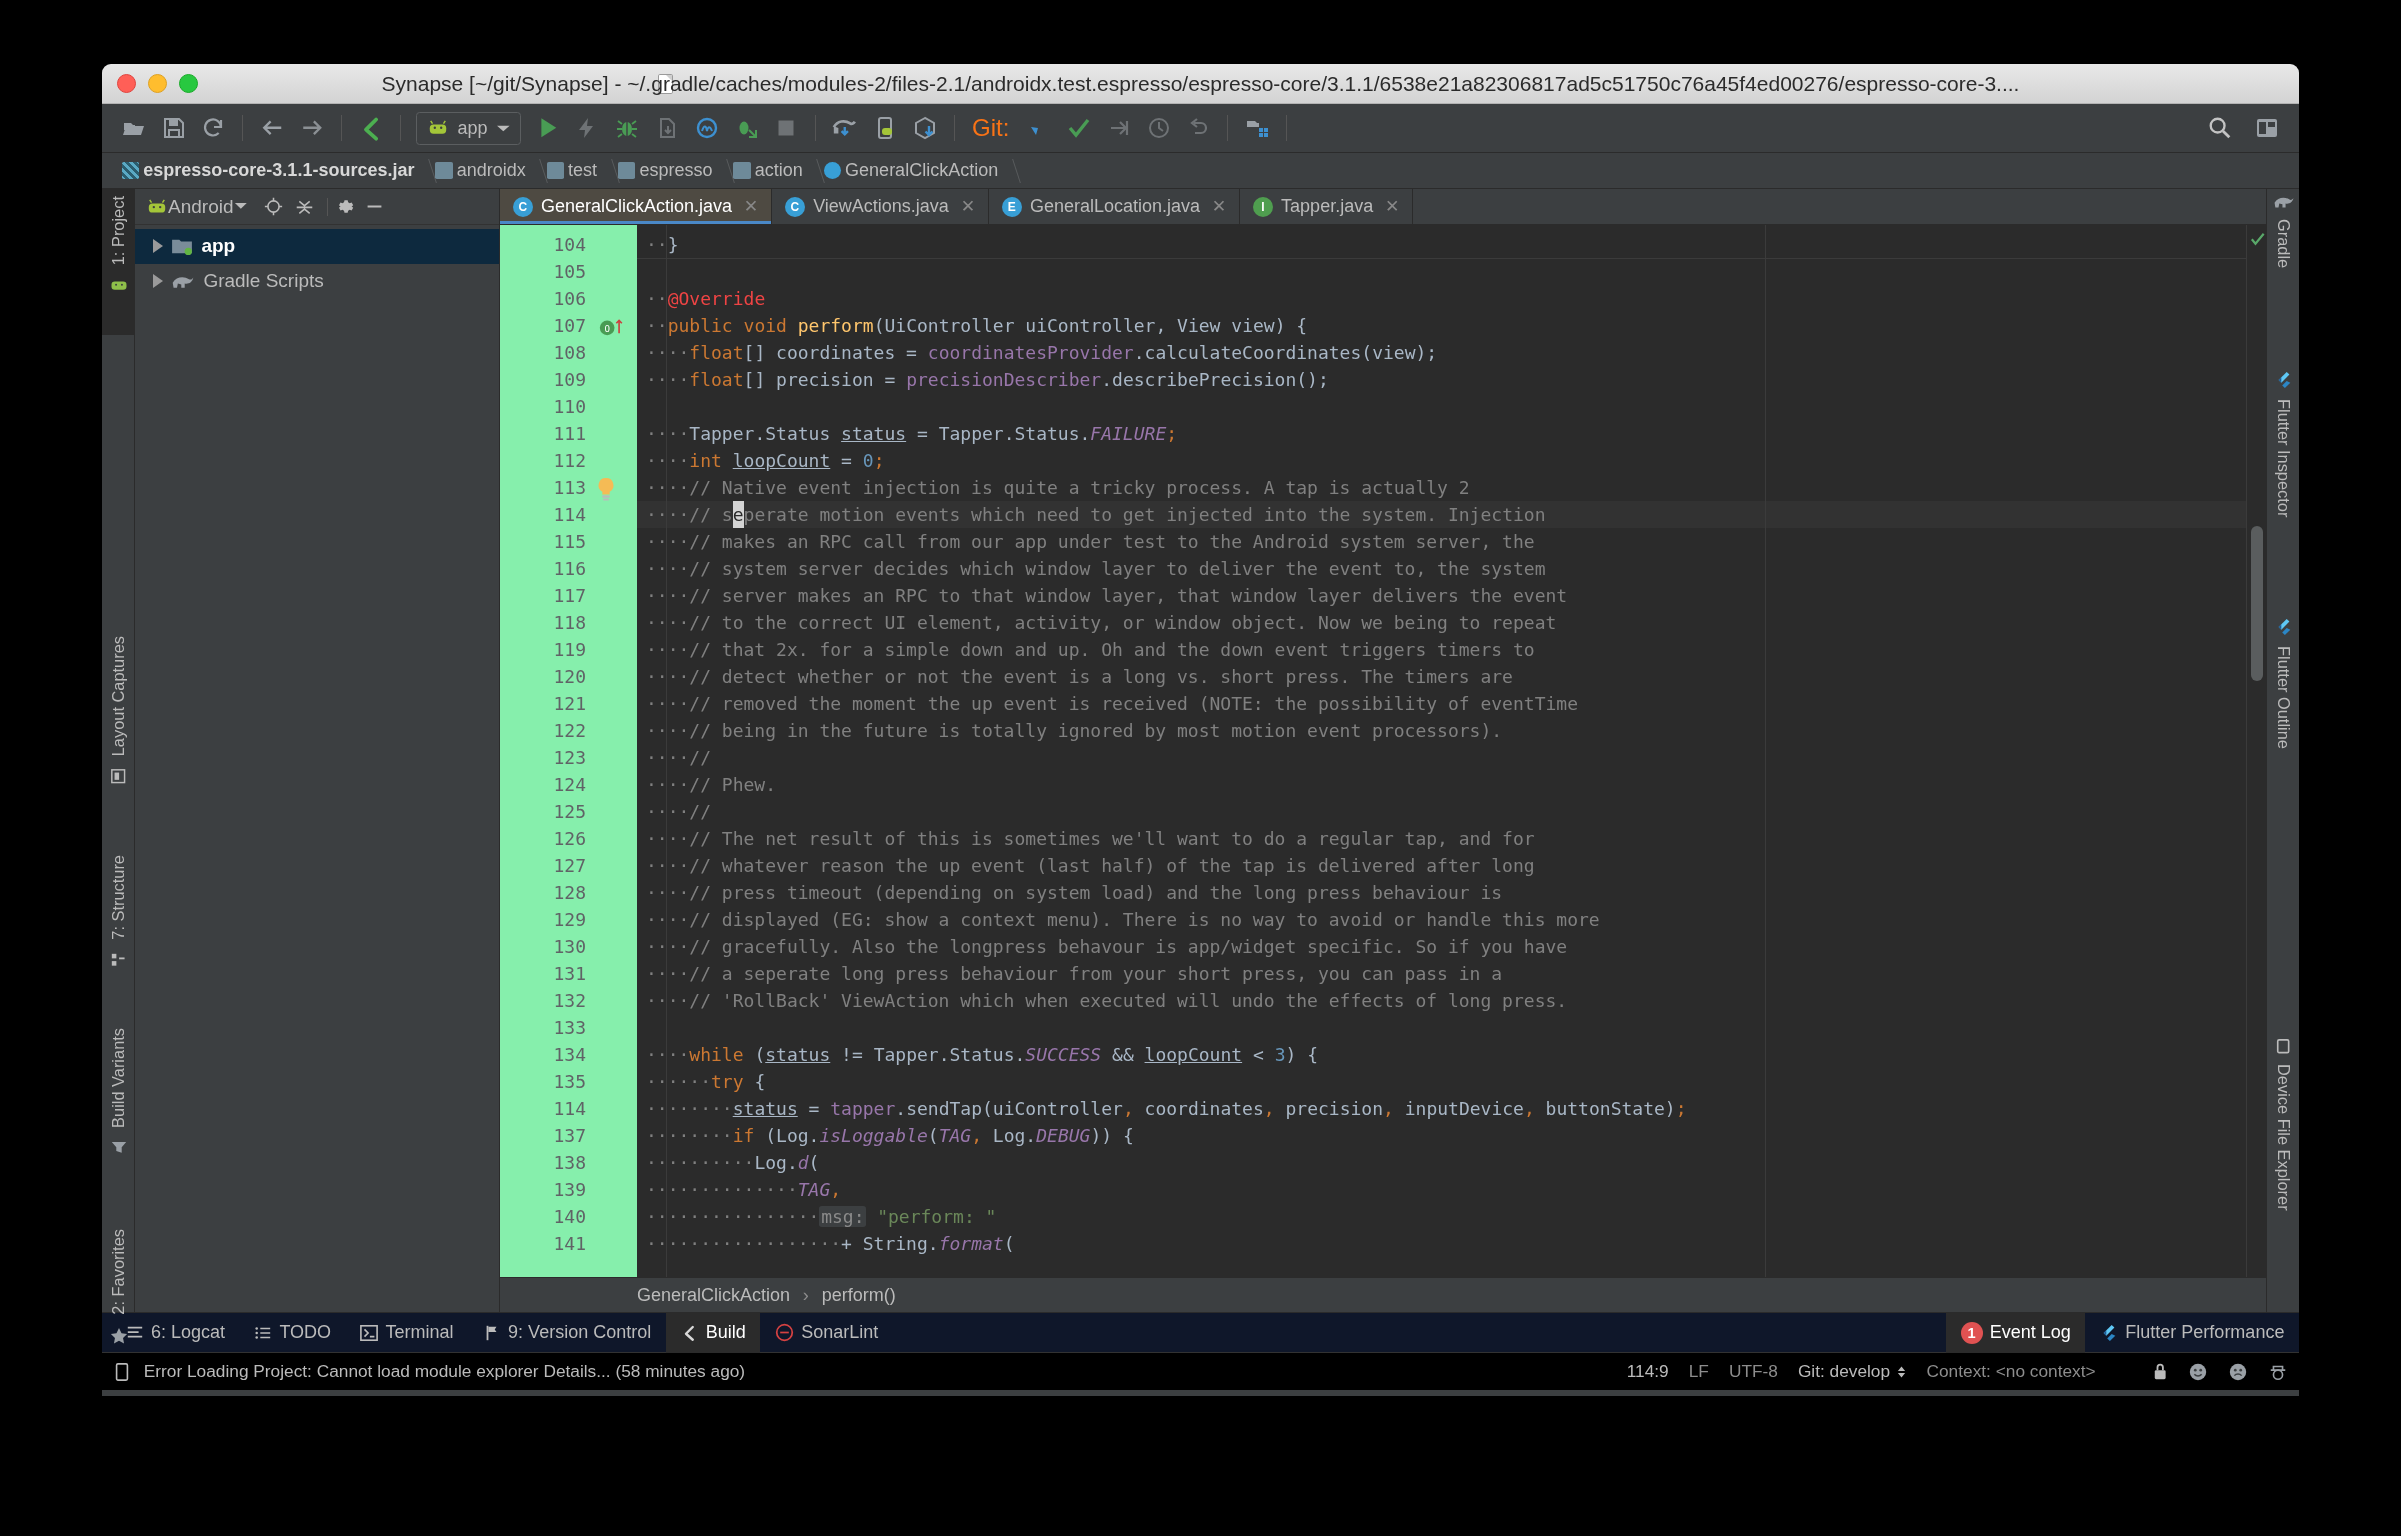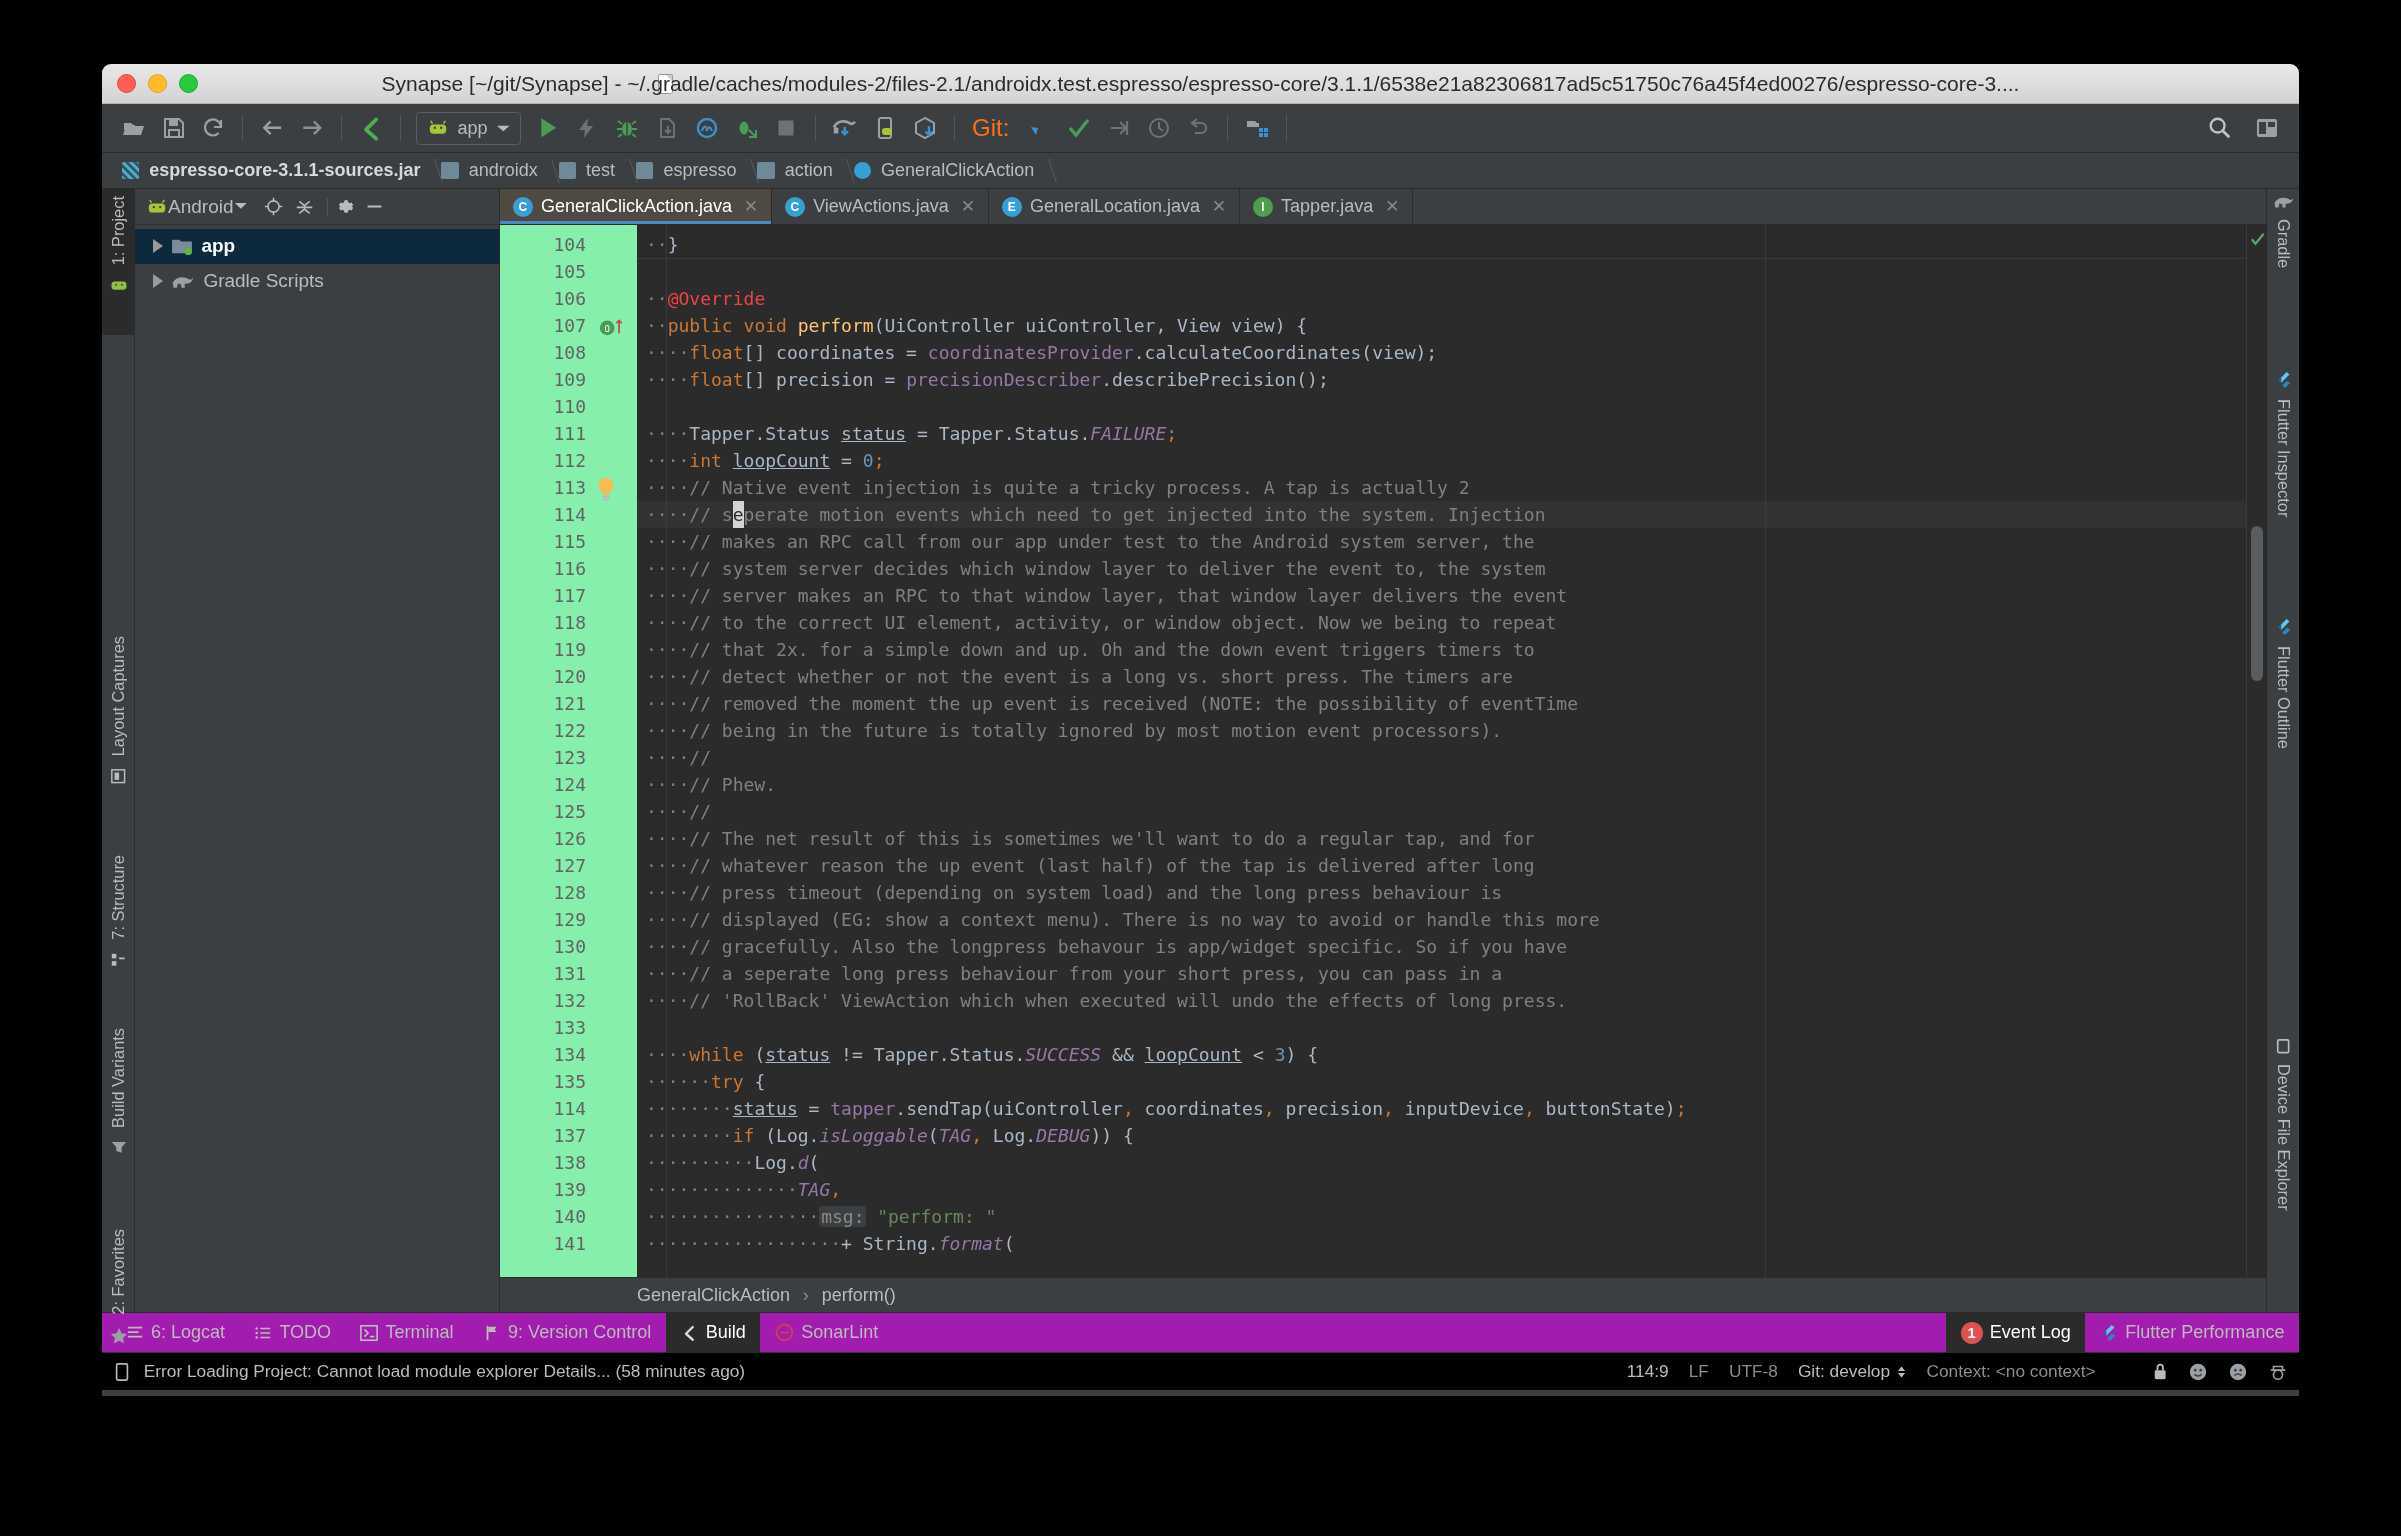--- a/index.html
+++ b/index.html
@@ -81,21 +81,21 @@
 
   
   .navbar {
     height: 36px; background: #3c3f41;
     display: flex; align-items: center;
     padding-left: 11px;
     border-bottom: 0.9px solid #2b2b2b;
     font-size: 18px;
   }
   .crumb {
-    display: flex; align-items: center; gap: 10px;
+    display: flex; align-items: center; gap: 4px;
     height: 36px; padding: 0 12px 0 9px;
     color: #bbbbbb; position: relative;
   }
   .crumb.first { font-weight: bold; color: #d8d8d8; }
   .crumb::after {
     content:""; position:absolute; right:-6.4px; top:6.4px;
     width: 12px; height: 24px;
     border-right: 0.9px solid #585b5d;
     transform: skewX(18deg);
   }
@@ -214,21 +214,21 @@
   }
 
   
   .rstrip {
     width: 33px; background: #3c3f41; flex: none;
     border-left: 0.9px solid #2b2b2b; position: relative;
   }
 
   
   .toolwin {
-    height: 40px; background: #a21caf;
+    height: 40px; background: #0f172a;
     display: flex; align-items: center; gap: 0;
     padding-left: 9px; border-top: 0.9px solid #2b2b2b;
     font-size: 18px;
   }
   .twbtn {
     display: flex; align-items: center; gap: 7.3px;
     height: 40px; padding: 0 14.6px; color: #bbbbbb; white-space: nowrap;
   }
   .twbtn.active { background: #2b2b2b; color: #ffffff; }
   .toolwin-right { margin-left: auto; display: flex; align-items: center; }

